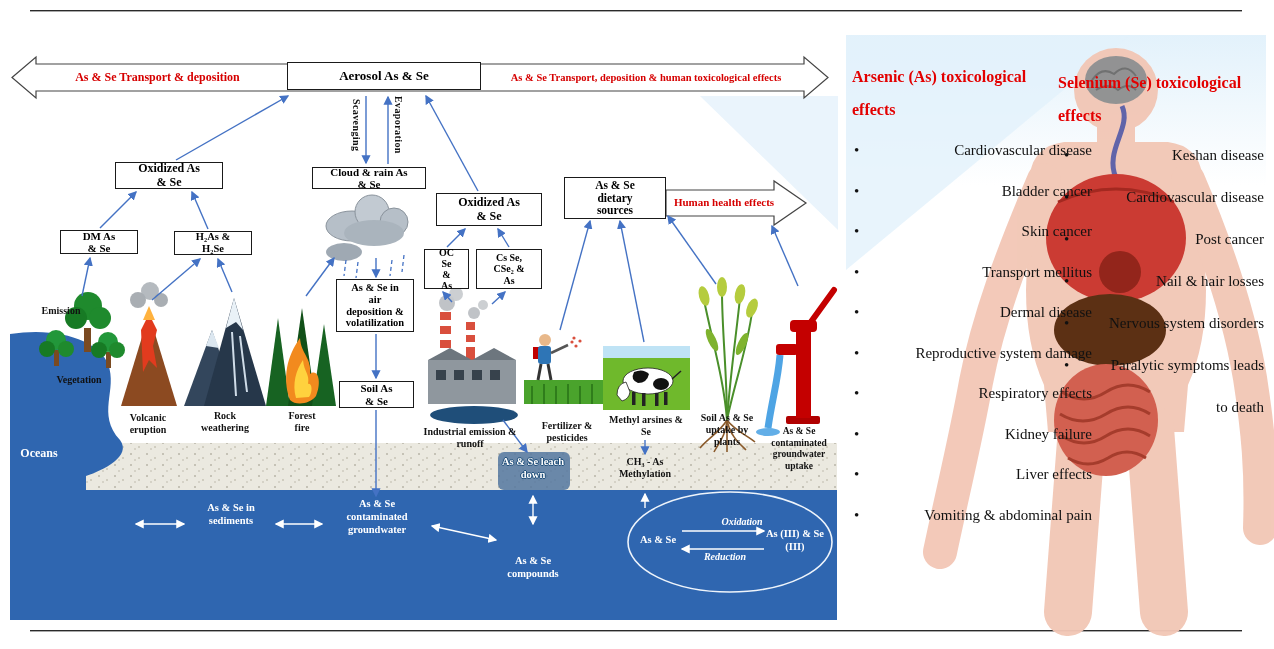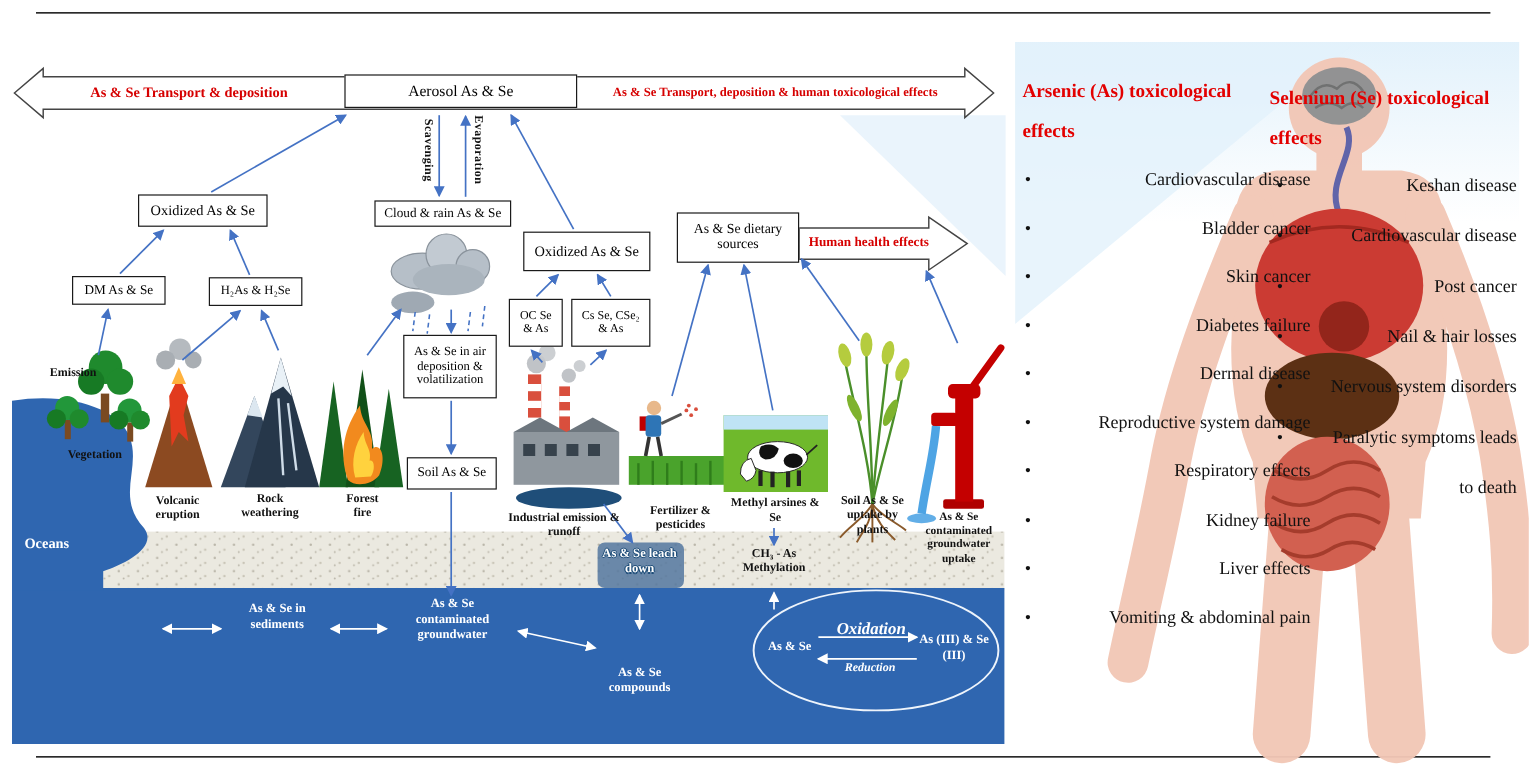--- a/index.html
+++ b/index.html
@@ -2,21 +2,21 @@
 <html><head>
 <meta charset="utf-8">
 <style>
   * { margin:0; padding:0; box-sizing:border-box; }
   html,body { width:1274px; height:649px; background:#fff; }
   body { position:relative; overflow:hidden; font-family:"Liberation Serif","DejaVu Serif",serif; }
   .gfx { position:absolute; left:0; top:0; }
   .t { position:absolute; font-weight:bold; color:#111; text-align:center; line-height:1.22; }
   .nw { white-space:nowrap; }
   .box { position:absolute; background:#fff; border:1.5px solid #1a1a1a; display:flex; align-items:center;
-         justify-content:center; text-align:center; font-weight:normal; color:#000; line-height:1.12; padding:1px 4px; }
+         justify-content:center; text-align:center; font-weight:bold; color:#000; line-height:1.12; padding:1px 16px; }
   .red { color:#d60000; }
   .wt { color:#fff; }
   .it { font-style:italic; }
   .outl { text-shadow:-1px 0 #1f4e79,1px 0 #1f4e79,0 -1px #1f4e79,0 1px #1f4e79; }
   .vlab { position:absolute; font-weight:bold; font-size:10px; color:#111; transform:rotate(90deg);
           transform-origin:0 0; white-space:nowrap; letter-spacing:.4px; }
   .title { position:absolute; font-weight:bold; color:#e30000; font-size:16px; text-align:left; line-height:33px; }
   .fxlist { position:absolute; color:#111; font-size:15px; }
   .fxlist .li { position:relative; padding-left:44px;text-align:right; }
   .fxlist .li::before { content:"\2022"; position:absolute; left:8px; top:0; }
@@ -310,31 +310,31 @@
 <div class="t" style="left:763px; top:426px; width:72px; font-size:9.5px;">As &amp; Se contaminated groundwater uptake</div>
 
 <div class="t wt" style="left:12px; top:446px; width:54px; font-size:12px;">Oceans</div>
 <div class="t wt" style="left:190px; top:502px; width:82px; font-size:10.5px;">As &amp; Se in sediments</div>
 <div class="t wt" style="left:327px; top:498px; width:100px; font-size:10.5px;">As &amp; Se contaminated groundwater</div>
 <div class="t wt" style="left:498px; top:555px; width:70px; font-size:10.5px;">As &amp; Se compounds</div>
 <div class="t wt outl" style="left:498px; top:456px; width:70px; font-size:10.5px;">As &amp; Se leach down</div>
 <div class="t" style="left:608px; top:456px; width:74px; font-size:10px;">CH₃ - As Methylation</div>
 <div class="t wt" style="left:632px; top:534px; width:52px; font-size:10.5px;">As &amp; Se</div>
 <div class="t wt" style="left:764px; top:528px; width:62px; font-size:10.5px;">As (III) &amp; Se (III)</div>
-<div class="t wt it" style="left:696px; top:516px; width:60px; font-size:14px;">Oxidation</div>
+<div class="t wt it" style="left:712px; top:516px; width:60px; font-size:10px;">Oxidation</div>
 <div class="t wt it" style="left:695px; top:551px; width:60px; font-size:10px;">Reduction</div>
 
 <div class="title" style="left:852px; top:60px; width:218px;">Arsenic (As) toxicological effects</div>
 <div class="title" style="left:1058px; top:66px; width:215px;">Selenium (Se) toxicological effects</div>
 
 <div class="fxlist ars" style="left:846px; top:130px; width:246px;">
   <div class="li">Cardiovascular disease</div>
   <div class="li">Bladder cancer</div>
   <div class="li">Skin cancer</div>
-  <div class="li">Diabetes failure</div>
+  <div class="li">Transport mellitus</div>
   <div class="li">Dermal disease</div>
   <div class="li">Reproductive system damage</div>
   <div class="li">Respiratory effects</div>
   <div class="li">Kidney failure</div>
   <div class="li">Liver effects</div>
   <div class="li">Vomiting &amp; abdominal pain</div>
 </div>
 
 <div class="fxlist sel" style="left:1056px; top:134px; width:208px;">
   <div class="li">Keshan disease</div>

